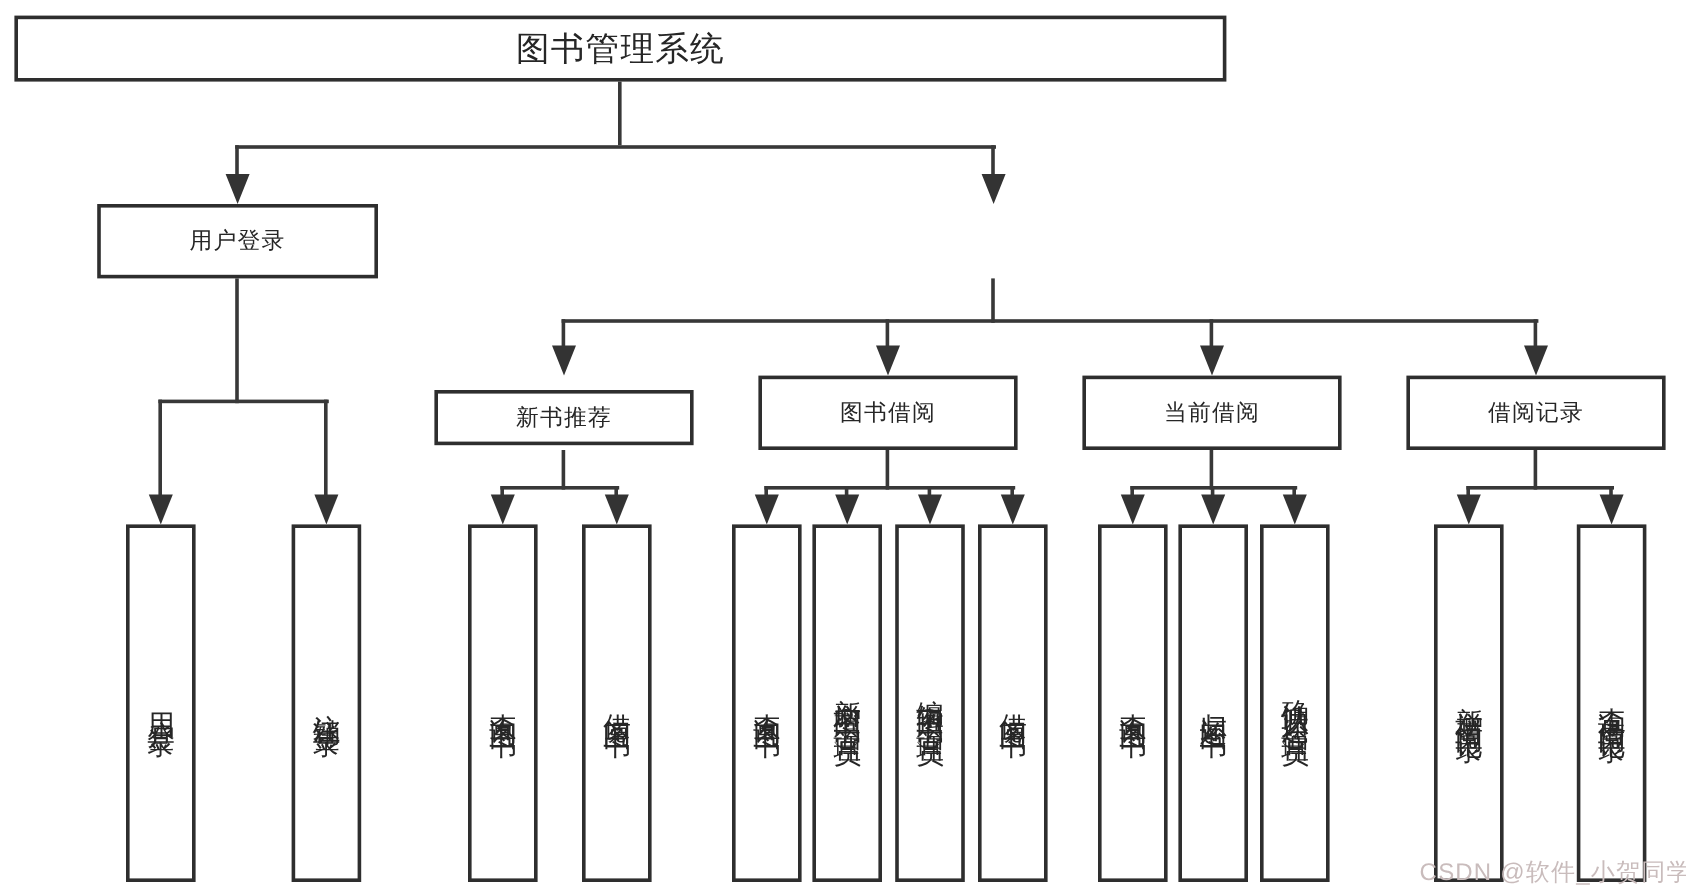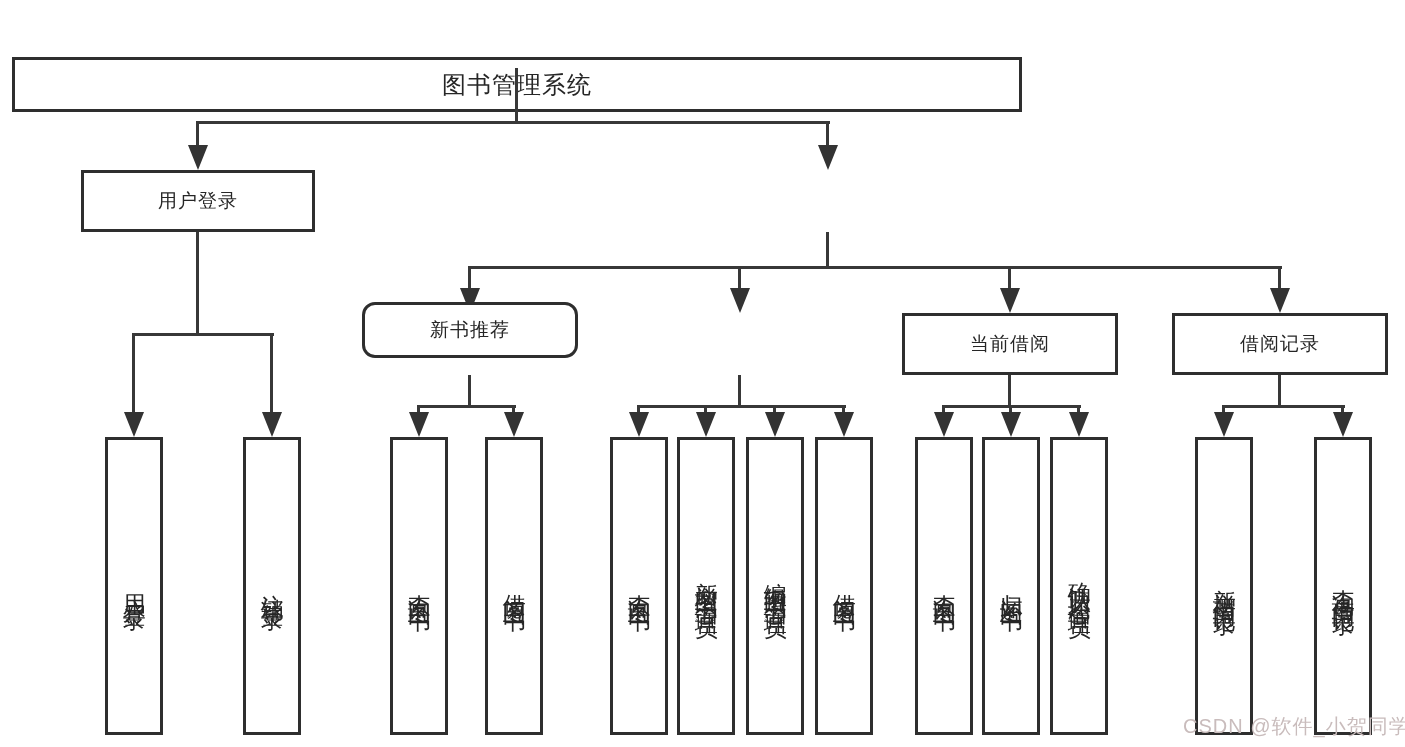--- a/index.html
+++ b/index.html
@@ -5,21 +5,21 @@
   html,body{margin:0;padding:0;background:#ffffff;}
   #stage{
     position:relative;width:1405px;height:747px;background:#ffffff;overflow:hidden;
     font-family:"Liberation Sans","DejaVu Sans",sans-serif;color:#262626;
   }
   .box{
     position:absolute;box-sizing:border-box;border:3px solid #2e2e2e;background:#ffffff;
     display:flex;align-items:center;justify-content:center;
   }
   .hbox{font-size:19px;letter-spacing:1px;white-space:nowrap;}
-  .rootbox{font-size:24px;margin-top:44px;}
+  .rootbox{font-size:28px;}
   .vbox{padding:4px 0;}
   .vt{
     writing-mode:vertical-rl;text-orientation:mixed;
     font-size:23px;letter-spacing:5px;line-height:1.1;
   }
   .h{position:absolute;height:3px;background:#383838;}
   .v{position:absolute;width:3px;background:#383838;}
   .arw{
     position:absolute;width:0;height:0;
     border-left:10px solid transparent;border-right:10px solid transparent;
@@ -67,22 +67,25 @@
     <div class="v" style="left:468px;top:266px;height:25px;"></div>
     <div class="arw" style="left:460px;top:288px;"></div>
     <div class="v" style="left:738px;top:266px;height:25px;"></div>
     <div class="arw" style="left:730px;top:288px;"></div>
     <div class="v" style="left:1008px;top:266px;height:25px;"></div>
     <div class="arw" style="left:1000px;top:288px;"></div>
     <div class="v" style="left:1278px;top:266px;height:25px;"></div>
     <div class="arw" style="left:1270px;top:288px;"></div>
   </div>
 
-  <div class="box hbox" style="left:362px;top:302px;width:216px;height:56px;border-radius:13px;">
+  <div class="box hbox" style="left:362px;top:325px;width:216px;height:46px;">
     <span>新书推荐</span>
+  </div>
+  <div class="box hbox" style="left:632px;top:313px;width:216px;height:62px;">
+    <span>图书借阅</span>
   </div>
   <div class="box hbox" style="left:902px;top:313px;width:216px;height:62px;">
     <span>当前借阅</span>
   </div>
   <div class="box hbox" style="left:1172px;top:313px;width:216px;height:62px;">
     <span>借阅记录</span>
   </div>
 
   <div>
     <div class="v" style="left:468px;top:375px;height:33px;"></div>

